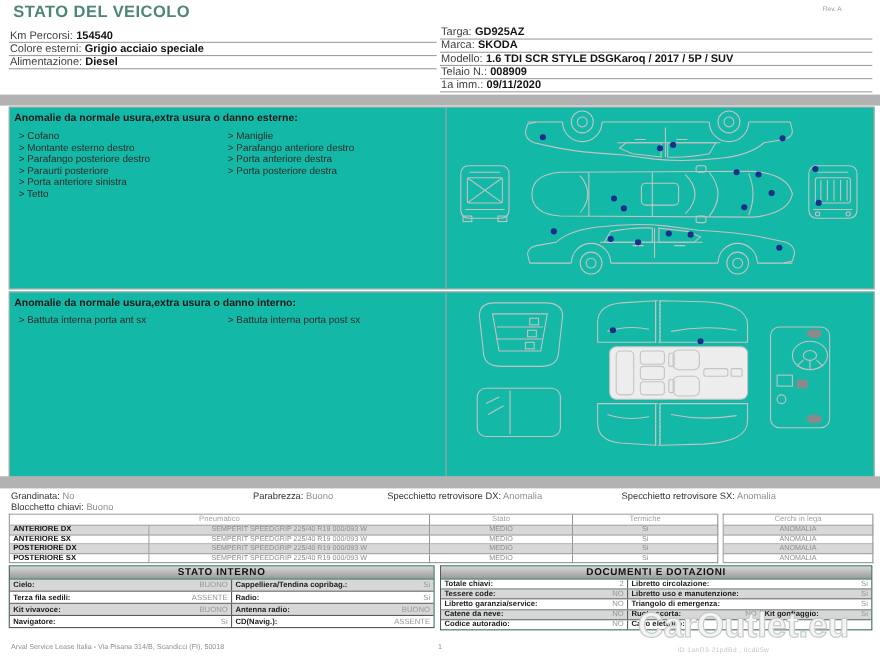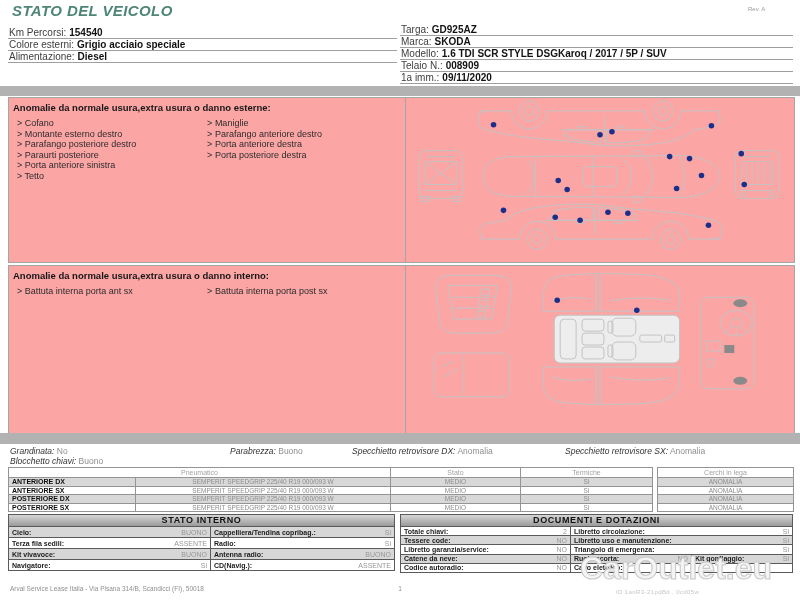--- a/index.html
+++ b/index.html
@@ -1,54 +1,54 @@
 <!DOCTYPE html>
 <html style="--accent: #4e8577; --damage-marker: #1b2f8a;"><head>
 <meta charset="utf-8">
 <style>
   html,body{margin:0;padding:0;}
   body{width:800px;height:600px;position:relative;background:#fff;overflow:hidden;
        font-family:"Liberation Sans",sans-serif;color:#222;}
 
   .page-title{position:absolute;left:12px;top:2px;font-size:15px;font-weight:bold;
-              letter-spacing:.4px;color:var(--accent,#4e8577);font-style:italic;}
+              letter-spacing:.4px;color:var(--accent,#4e8577);}
   .rev{position:absolute;left:748px;top:6px;font-size:6px;color:#9a9a9a;}
 
   .vfields{position:absolute;}
   #vfields-left{left:8px;top:27px;width:389px;}
   #vfields-right{left:400px;top:24px;width:393px;}
   .vrow{display:flex;align-items:flex-end;height:11px;border-bottom:1px solid #9f9f9f;
         font-size:10px;padding:0 1px;white-space:nowrap;}
   .vlabel{color:#3d3d3d;margin-right:3px;}
   .vvalue{font-weight:bold;color:#121212;}
 
   .gray-strip{position:absolute;left:0;width:800px;background:#b2b2b2;}
   #strip1{top:86px;height:10px;}
   #strip2{top:433px;height:11px;}
 
-  .anom-box{position:absolute;left:8px;width:785px;border:1px solid #a6a6a6;background:#fca5a5;}
+  .anom-box{position:absolute;left:8px;width:785px;border:1px solid #a6a6a6;background:#14b8a6;}
   #ext-box{top:97px;height:164px;}
   #int-box{top:265px;height:167px;}
   .anom-left{position:absolute;left:0;top:0;bottom:0;width:396px;border-right:1px solid #a6a6a6;}
   .anom-title{font-weight:bold;font-size:9.5px;color:#161616;padding:4px 4px 5px;}
   .anom-cols{display:flex;padding-left:8px;}
   .anom-col{width:49%;}
   .anom-item{font-size:9px;line-height:10.5px;color:#2c2c2c;white-space:nowrap;}
   .anom-item::before{content:"> ";}
   .anom-diagram{position:absolute;left:397px;top:0;right:0;bottom:0;}
   .anom-diagram svg{display:block;width:100%;height:100%;}
   .diag *{fill:none;stroke:#c3c3c3;stroke-width:1;}
   .diag .dot{fill:var(--damage-marker,#1b2f8a);stroke:none;}
   .diag .dark{fill:#8a8a8a;stroke:none;}
   .diag .floor{fill:#ededed;stroke:#c3c3c3;}
 
   .summary{position:absolute;top:446px;left:0;width:800px;height:22px;font-size:8.5px;}
   .sum-item{position:absolute;white-space:nowrap;top:0;}
   .sum-item.line2{top:10px;text-align:right;}
-  .sum-label{color:#333;font-style:italic;}
+  .sum-label{color:#333;}
   .sum-value{color:#8e8e8e;}
 
   .tyre-table{position:absolute;top:467px;left:8px;width:785px;height:44px;}
   .tyre-main{position:absolute;left:0;top:0;display:grid;
              grid-template-columns:127px 255px 130px 132px;
              grid-template-rows:10px repeat(4,8.5px);
              border-left:1px solid #949494;border-top:1px solid #949494;}
   .tyre-cerchi{position:absolute;left:649px;top:0;width:136px;display:grid;
                grid-template-columns:1fr;grid-template-rows:10px repeat(4,8.5px);
                border-left:1px solid #949494;border-top:1px solid #949494;}

